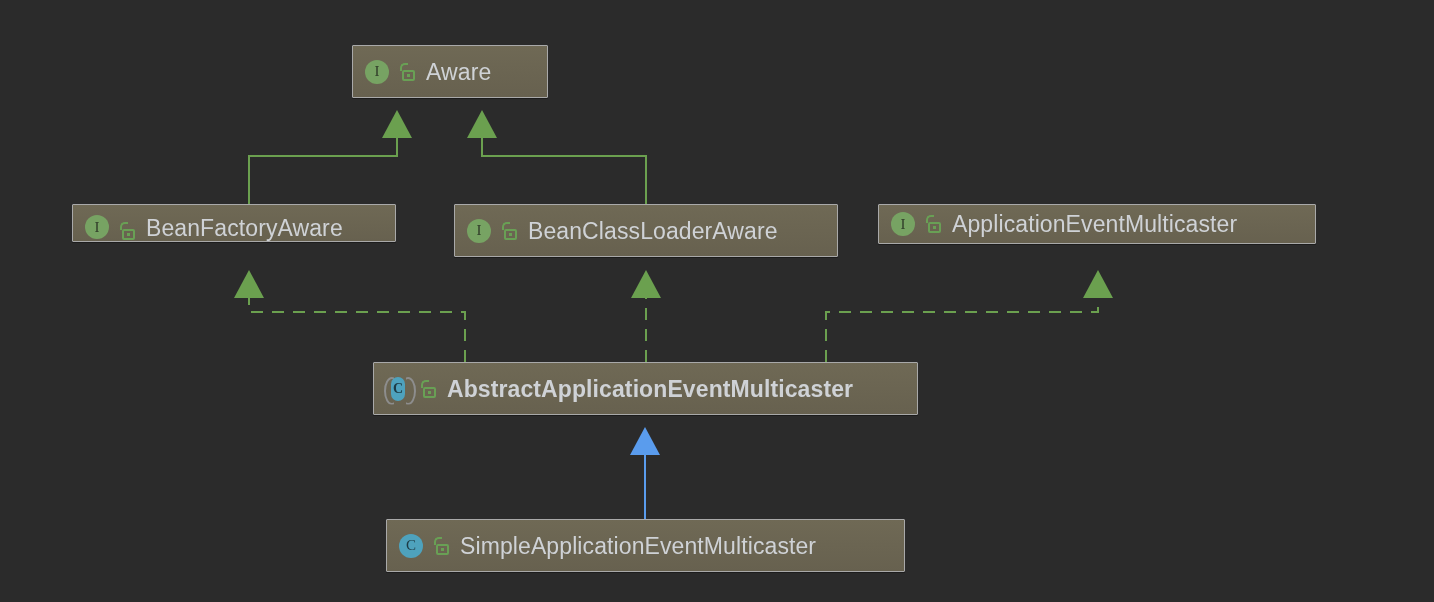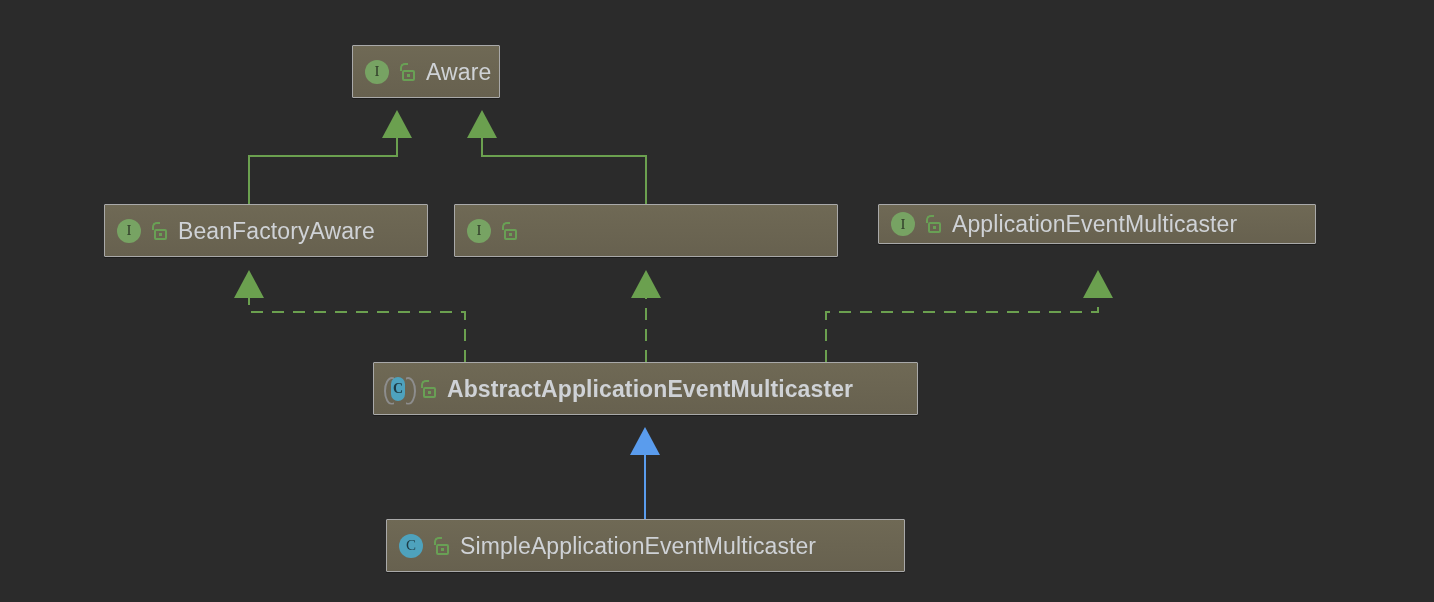--- a/index.html
+++ b/index.html
@@ -178,50 +178,51 @@
       <polyline points="465,362 465,312 249,312 249,298" fill="none" stroke="#6ba04f" stroke-width="2" stroke-linejoin="miter" stroke-dasharray="12 9"></polyline>
       <polygon points="249,270 264,298 234,298" fill="#6ba04f"></polygon>
       <polyline points="646,362 646,298" fill="none" stroke="#6ba04f" stroke-width="2" stroke-linejoin="miter" stroke-dasharray="12 9"></polyline>
       <polygon points="646,270 661,298 631,298" fill="#6ba04f"></polygon>
       <polyline points="826,362 826,312 1098,312 1098,298" fill="none" stroke="#6ba04f" stroke-width="2" stroke-linejoin="miter" stroke-dasharray="12 9"></polyline>
       <polygon points="1098,270 1113,298 1083,298" fill="#6ba04f"></polygon>
       <polyline points="645,519 645,455" fill="none" stroke="#5a9ced" stroke-width="2" stroke-linejoin="miter"></polyline>
       <polygon points="645,427 660,455 630,455" fill="#5a9ced"></polygon>
     </svg>
 
-  <div class="uml-node shaded" style="left: 352px; top: 45px; width: 148px; height: 53px;">
+  <div class="uml-node shaded" style="left: 352px; top: 45px; width: 196px; height: 53px;">
     <span class="kind-icon">
       <span class="iface-circle"></span>
     </span>
     <span class="vis-icon">
       <span class="lock-shackle"></span>
         <span class="lock-body"></span>
     </span>
     <span class="node-label">Aware</span>
   </div>
 
-  <div class="uml-node shaded" style="left: 104px; top: 204px; width: 324px; height: 53px;">
+  <div class="uml-node shaded" style="left: 72px; top: 204px; width: 324px; height: 38px; align-items: flex-end;">
     <span class="kind-icon">
       <span class="iface-circle"></span>
     </span>
     <span class="vis-icon">
       <span class="lock-shackle"></span>
         <span class="lock-body"></span>
     </span>
     <span class="node-label">BeanFactoryAware</span>
   </div>
 
   <div class="uml-node shaded" style="left: 454px; top: 204px; width: 384px; height: 53px;">
     <span class="kind-icon">
       <span class="iface-circle"></span>
     </span>
     <span class="vis-icon">
       <span class="lock-shackle"></span>
         <span class="lock-body"></span>
     </span>
+    <span class="node-label">BeanClassLoaderAware</span>
   </div>
 
   <div class="uml-node shaded" style="left: 878px; top: 204px; width: 438px; height: 40px;">
     <span class="kind-icon">
       <span class="iface-circle"></span>
     </span>
     <span class="vis-icon">
       <span class="lock-shackle"></span>
         <span class="lock-body"></span>
     </span>

